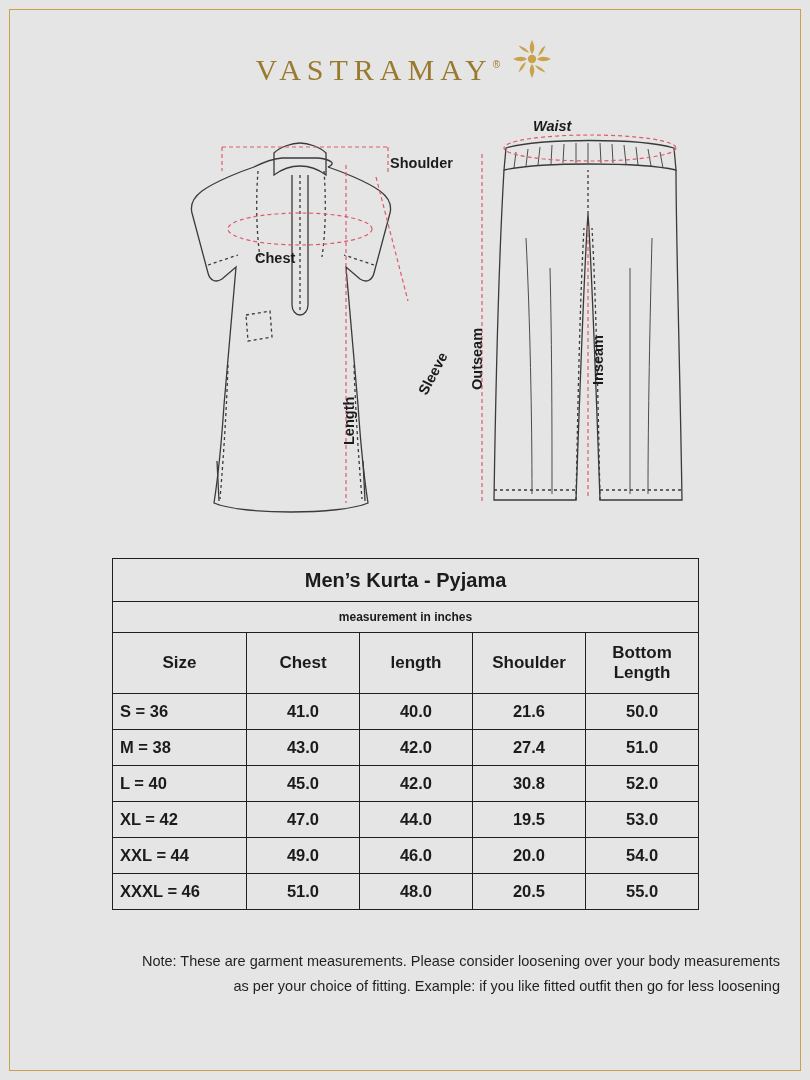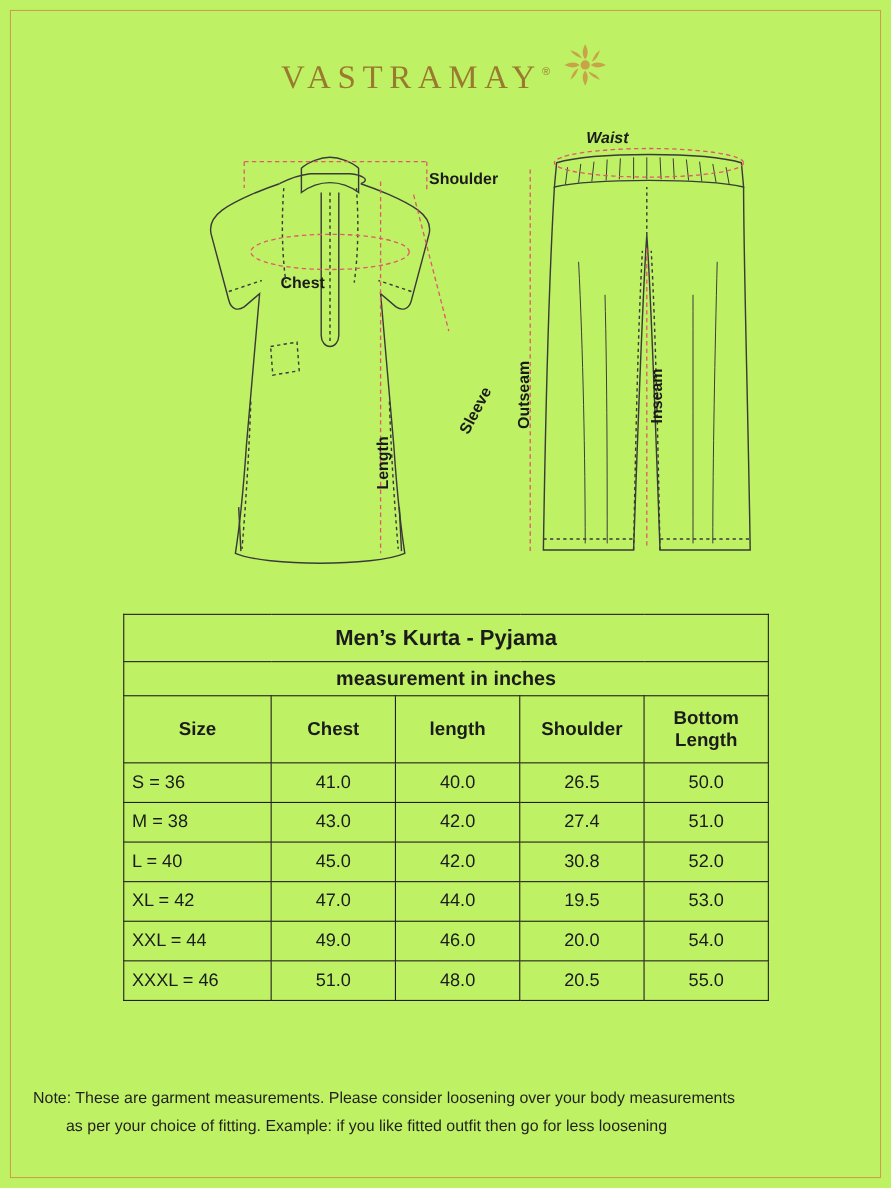--- a/index.html
+++ b/index.html
@@ -12,21 +12,21 @@
     height: 1080px;
     font-family: "Liberation Sans", sans-serif;
     color: #231f20;
     overflow: hidden;
   }
   .page {
     position: relative;
     width: 810px;
     height: 1080px;
     box-sizing: border-box;
-    background: #bef264;
+    background: #e5e5e5;
   }
   
   .frame {
     position: absolute;
     left: 9px;
     top: 9px;
     right: 9px;
     bottom: 9px;
     border: 1px solid #c9a24a;
     pointer-events: none;
@@ -105,53 +105,53 @@
     text-align: center;
     font-family: "Liberation Sans", sans-serif;
     color: #1b1b1b;
   }
   .t-title {
     font-size: 20px;
     font-weight: 700;
     height: 42px;
   }
   .t-sub {
-    font-size: 18px;
+    font-size: 12px;
     font-weight: 700;
     height: 30px;
     margin-top: 28px;
   }
   .t-head {
     font-size: 17px;
     font-weight: 700;
     height: 60px;
     line-height: 1.15;
   }
   .t-cell {
     font-size: 16.5px;
-    font-weight: 400;
+    font-weight: 700;
     height: 35px;
   }
   .t-cell.size-col {
     text-align: left;
     padding-left: 7px;
   }
   col.c-size { width: 134px; }
   col.c-chest { width: 113px; }
   col.c-length { width: 113px; }
   col.c-shoulder { width: 113px; }
   col.c-bottom { width: 113px; }
 
   
   .note {
     position: absolute;
     left: 30px;
-    top: 987px;
+    top: 949px;
     width: 750px;
-    text-align: left;
+    text-align: right;
     font-size: 14.5px;
     line-height: 1.75;
     color: #231f20;
   }
   .note .l2 { display: block; padding-left: 30px; }
 </style>
 </head>
 <body>
 
 <div class="page">
@@ -302,21 +302,21 @@
           <td class="t-head">Chest</td>
           <td class="t-head">length</td>
           <td class="t-head">Shoulder</td>
           <td class="t-head">Bottom Length</td>
         </tr>
 
         <tr>
           <td class="t-cell size-col">S = 36</td>
           <td class="t-cell">41.0</td>
           <td class="t-cell">40.0</td>
-          <td class="t-cell">26.5</td>
+          <td class="t-cell">21.6</td>
           <td class="t-cell">50.0</td>
         </tr>
         <tr>
           <td class="t-cell size-col">M = 38</td>
           <td class="t-cell">43.0</td>
           <td class="t-cell">42.0</td>
           <td class="t-cell">27.4</td>
           <td class="t-cell">51.0</td>
         </tr>
         <tr>

